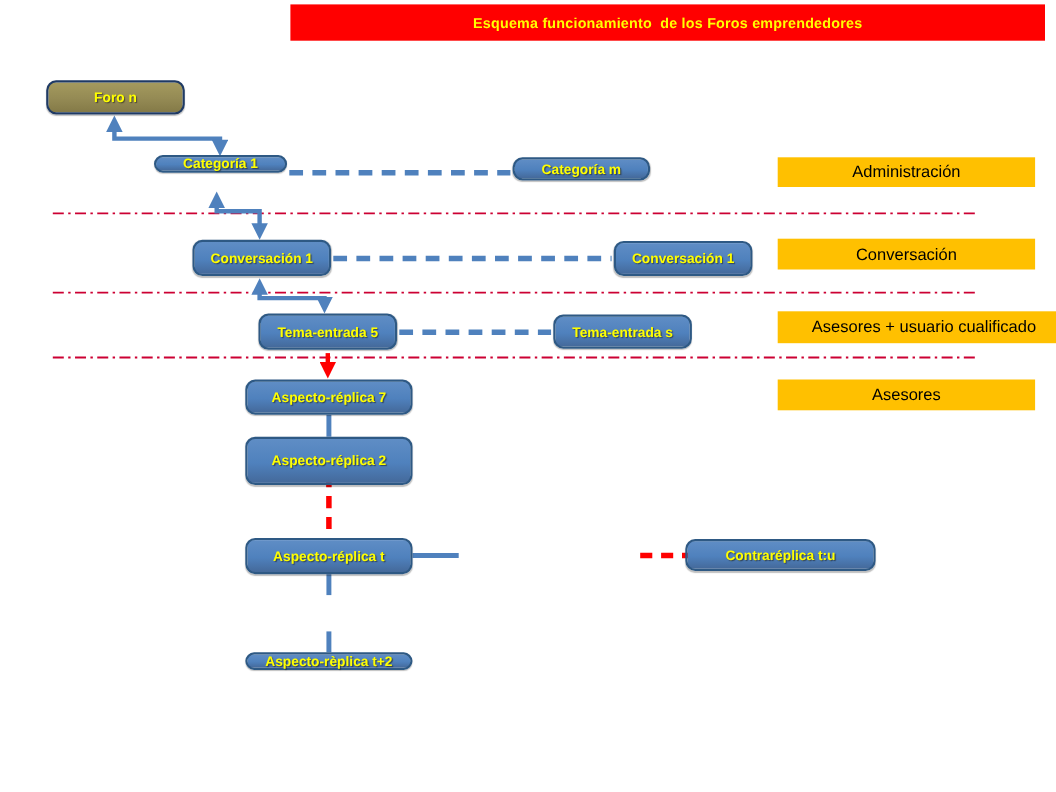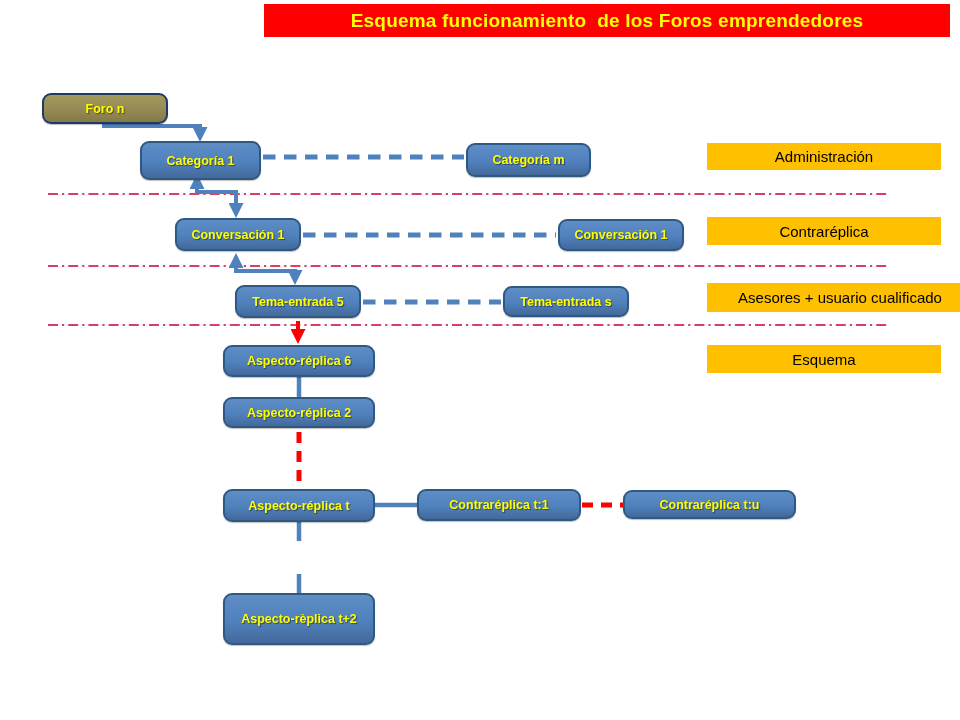--- a/index.html
+++ b/index.html
@@ -11,21 +11,21 @@
   }
   html,body{margin:0;padding:0;background:#ffffff;}
   .canvas{
     position:relative;width:960px;height:720px;background:#ffffff;
     font-family:"Liberation Sans",sans-serif;overflow:hidden;
   }
   .title-banner{
     position:absolute;left:264px;top:4px;width:686px;height:33px;
     background:var(--title-bg);color:var(--title-text);
     display:flex;align-items:center;justify-content:center;
-    font-weight:bold;font-size:19px;white-space:pre;letter-spacing:.2px;
+    font-weight:bold;font-size:13px;white-space:pre;letter-spacing:.2px;
   }
   .links{position:absolute;left:0;top:0;pointer-events:none;}
   .divider{stroke:var(--divider);stroke-width:1.6;stroke-dasharray:10 4 2.2 4;fill:none;}
   .dash-blue{stroke:var(--link-blue);stroke-width:5;stroke-dasharray:12.5 8.5;fill:none;}
   .dash-red{stroke:var(--link-red);stroke-width:5;stroke-dasharray:11 8;fill:none;}
   .step-arrow{stroke:var(--link-blue);stroke-width:4;fill:none;}
   .link-solid{stroke:var(--link-blue);stroke-width:4.5;fill:none;}
   .arrow-red{stroke:var(--link-red);stroke-width:4;fill:none;}
   .mk-blue{fill:var(--link-blue);}
   .mk-red{fill:var(--link-red);}
@@ -34,21 +34,20 @@
     background:linear-gradient(180deg,#5f8dc5 0%,#4f81bd 55%,#44699a 100%);
     border:2.5px solid var(--node-border);border-radius:9px;
     color:var(--node-text);font-weight:bold;font-size:12.5px;
     display:flex;align-items:center;justify-content:center;
     text-shadow:1px 1px 1px rgba(30,30,30,.6);white-space:nowrap;
     box-shadow:0 1px 1px rgba(0,0,0,.25);
   }
   .node.root{
     background:linear-gradient(180deg,#a49a5e 0%,#948a54 55%,#847a47 100%);
     border-color:var(--root-border);
-    margin-top:20px;
   }
   .role{
     position:absolute;box-sizing:border-box;
     background:var(--role-fill);color:var(--role-text);
     font-weight:normal;font-size:15px;
     display:flex;align-items:center;justify-content:center;white-space:nowrap;
   }
 </style>
 </head>
 <body>
@@ -89,78 +88,75 @@
     <path class="link-solid" d="M375,505 H417"></path>
 
     <path class="dash-red" d="M299,432 V487"></path>
     <path class="dash-red" d="M582,505 H649"></path>
   </svg>
 
   <div class="node root" style="left:42px;top:73px;width:126px;height:31px">
     <span>Foro n</span>
   </div>
 
-  <div class="node" style="left:140px;top:141px;width:121px;height:39px">
+  <div class="node" style="left:140px;top:141px;width:121px;height:16px">
     <span>Categoría 1</span>
   </div>
 
-  <div class="node" style="left:466px;top:143px;width:125px;height:34px">
+  <div class="node" style="left:466px;top:143px;width:125px;height:21px">
     <span>Categoría m</span>
   </div>
 
   <div class="node" style="left:175px;top:218px;width:126px;height:33px">
     <span>Conversación 1</span>
   </div>
 
   <div class="node" style="left:558px;top:219px;width:126px;height:32px">
     <span>Conversación 1</span>
   </div>
 
   <div class="node" style="left:235px;top:285px;width:126px;height:33px">
     <span>Tema-entrada 5</span>
   </div>
 
   <div class="node" style="left:503px;top:286px;width:126px;height:31px">
     <span>Tema-entrada s</span>
   </div>
 
   <div class="node" style="left:223px;top:345px;width:152px;height:32px">
-    <span>Aspecto-réplica 6</span>
+    <span>Aspecto-réplica 7</span>
   </div>
 
-  <div class="node" style="left:223px;top:397px;width:152px;height:31px">
+  <div class="node" style="left:223px;top:397px;width:152px;height:44px">
     <span>Aspecto-réplica 2</span>
   </div>
 
   <div class="node" style="left:223px;top:489px;width:152px;height:33px">
     <span>Aspecto-réplica t</span>
   </div>
 
-  <div class="node" style="left:417px;top:489px;width:164px;height:32px">
-    <span>Contraréplica t:1</span>
-  </div>
 
   <div class="node" style="left:623px;top:490px;width:173px;height:29px">
     <span>Contraréplica t:u</span>
   </div>
 
 
-  <div class="node" style="left:223px;top:593px;width:152px;height:52px">
+  <div class="node" style="left:223px;top:593px;width:152px;height:16px">
     <span>Aspecto-rèplica t+2</span>
   </div>
 
   <div class="role" style="left:707px;top:143px;width:234px;height:27px">
     <span>Administración</span>
   </div>
 
   <div class="role" style="left:707px;top:217px;width:234px;height:28px">
-    <span>Contraréplica</span>
+    <span>Conversación</span>
   </div>
 
   <div class="role" style="left:707px;top:283px;width:266px;height:29px">
     <span>Asesores + usuario cualificado</span>
   </div>
 
   <div class="role" style="left:707px;top:345px;width:234px;height:28px">
-    <span>Esquema</span>
+    <span>Asesores</span>
   </div>
 
 </div>
 
 </body></html>

